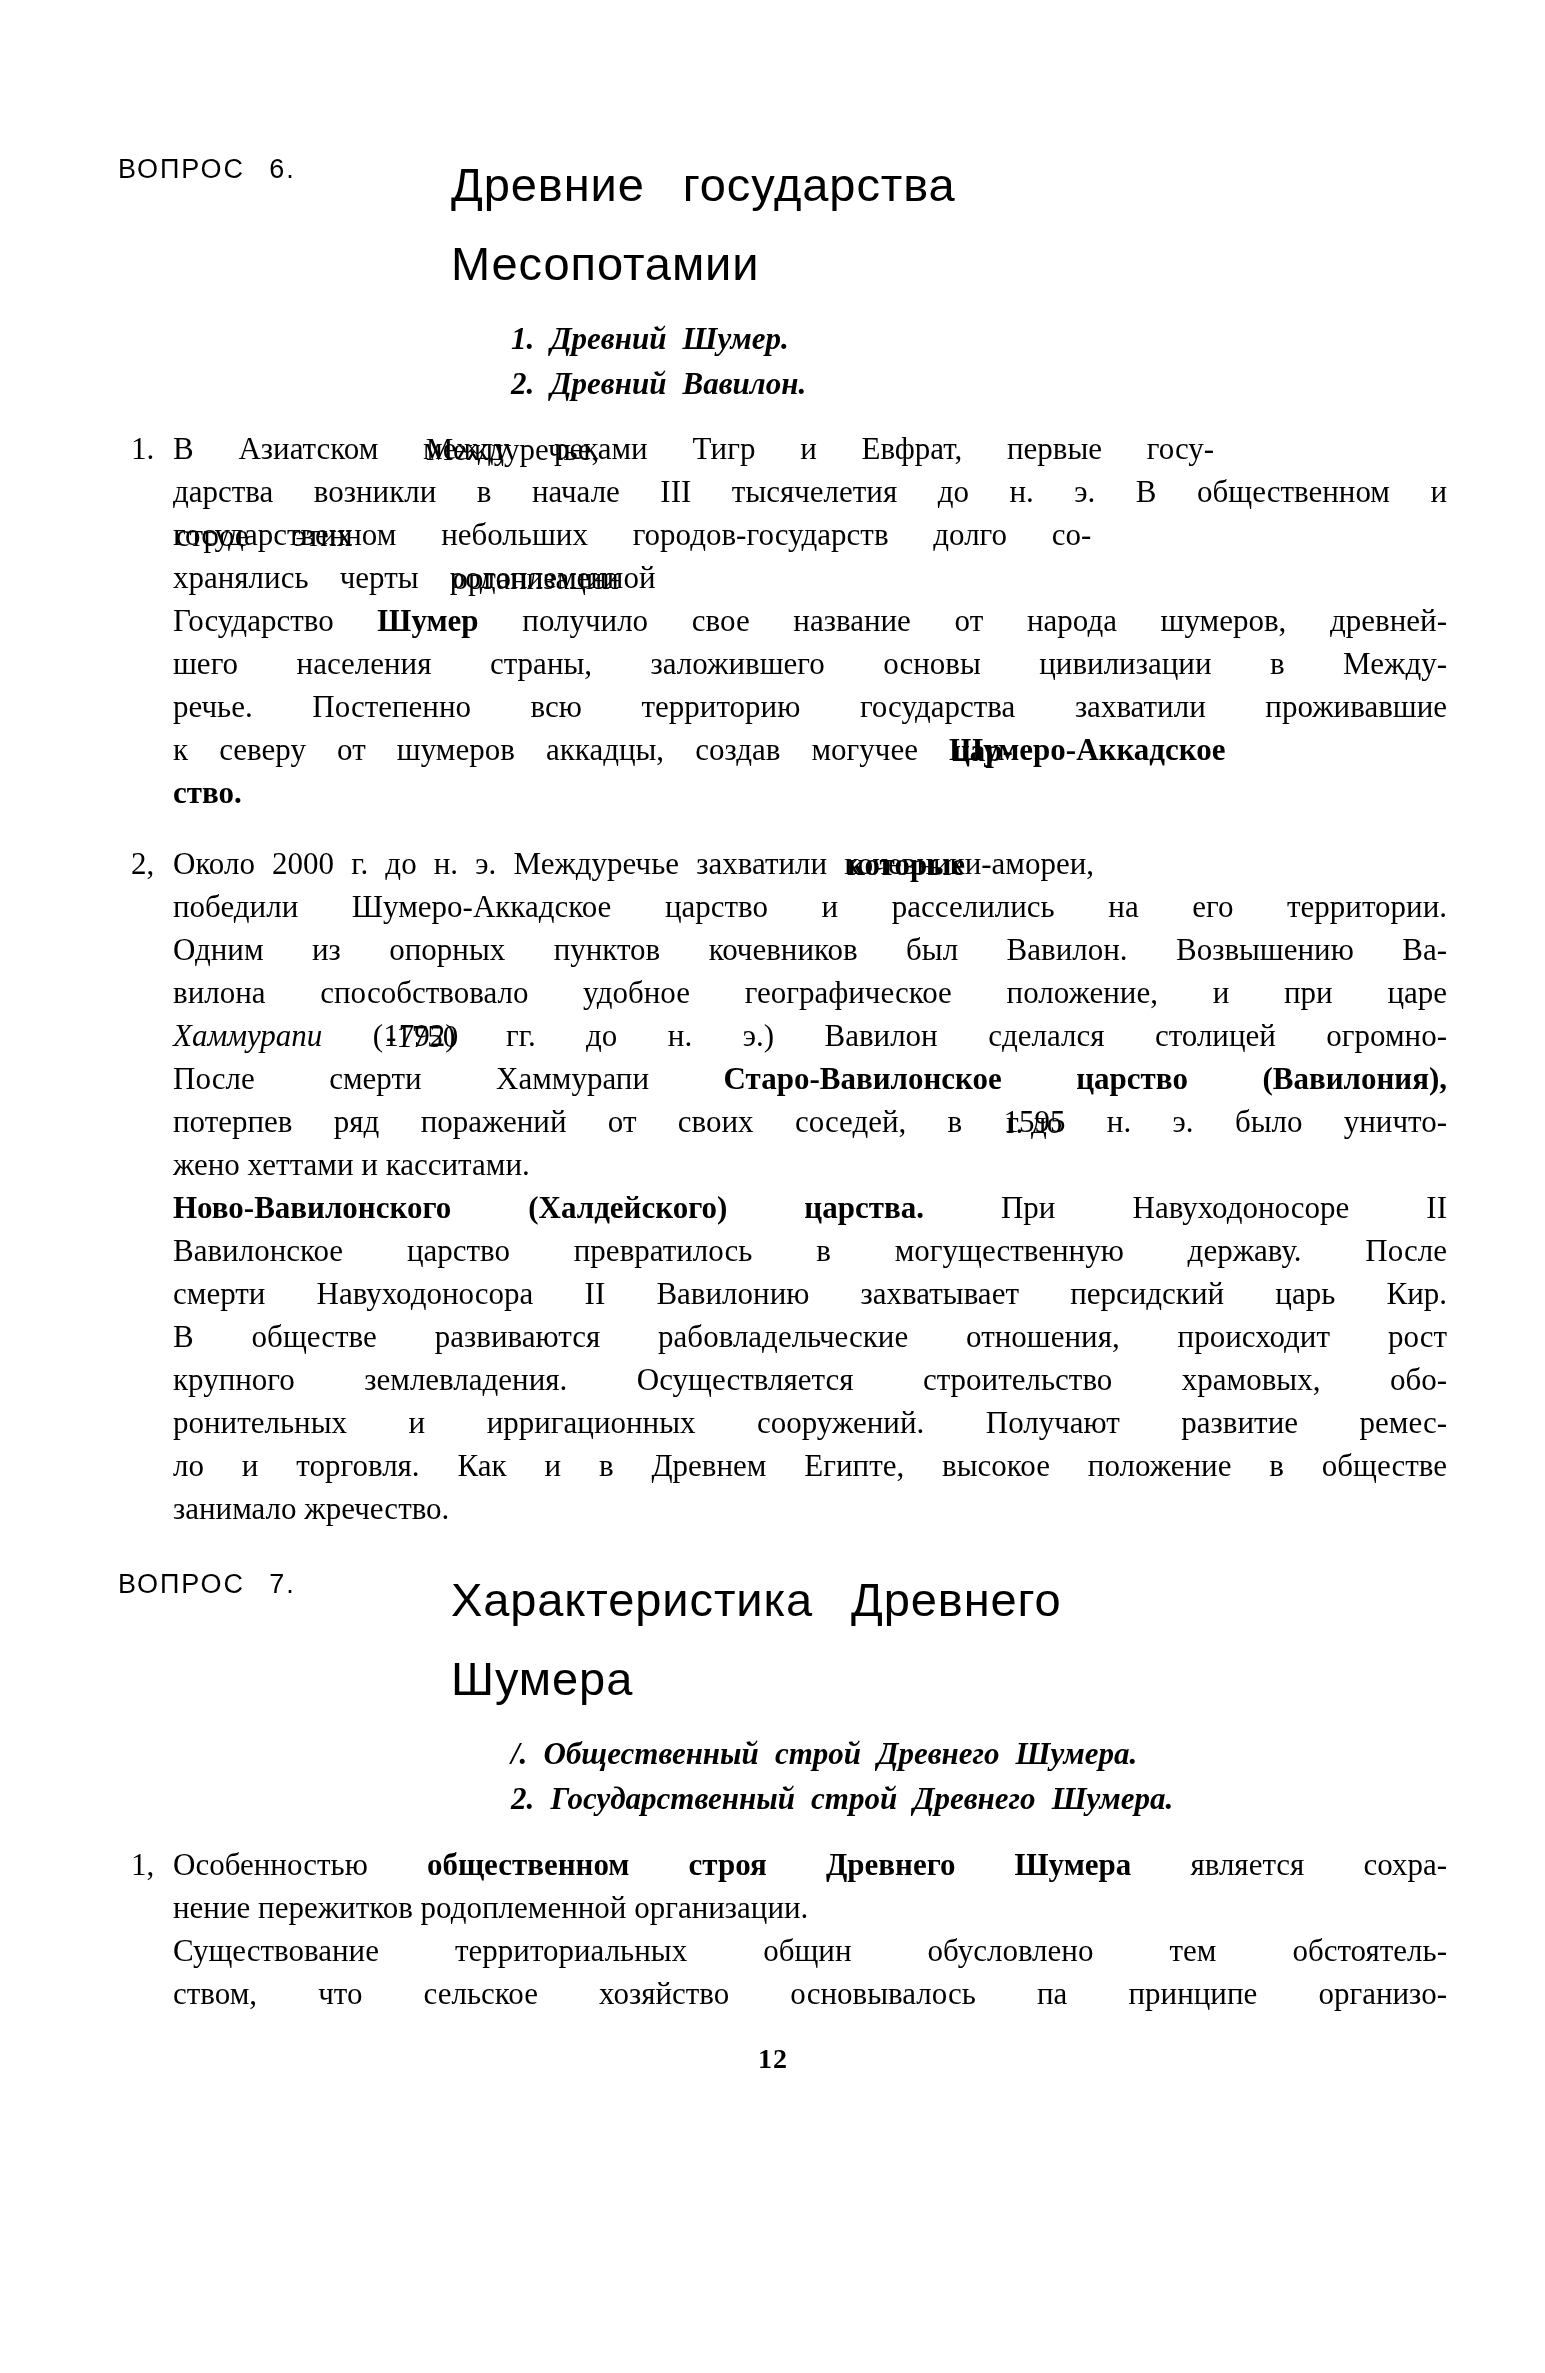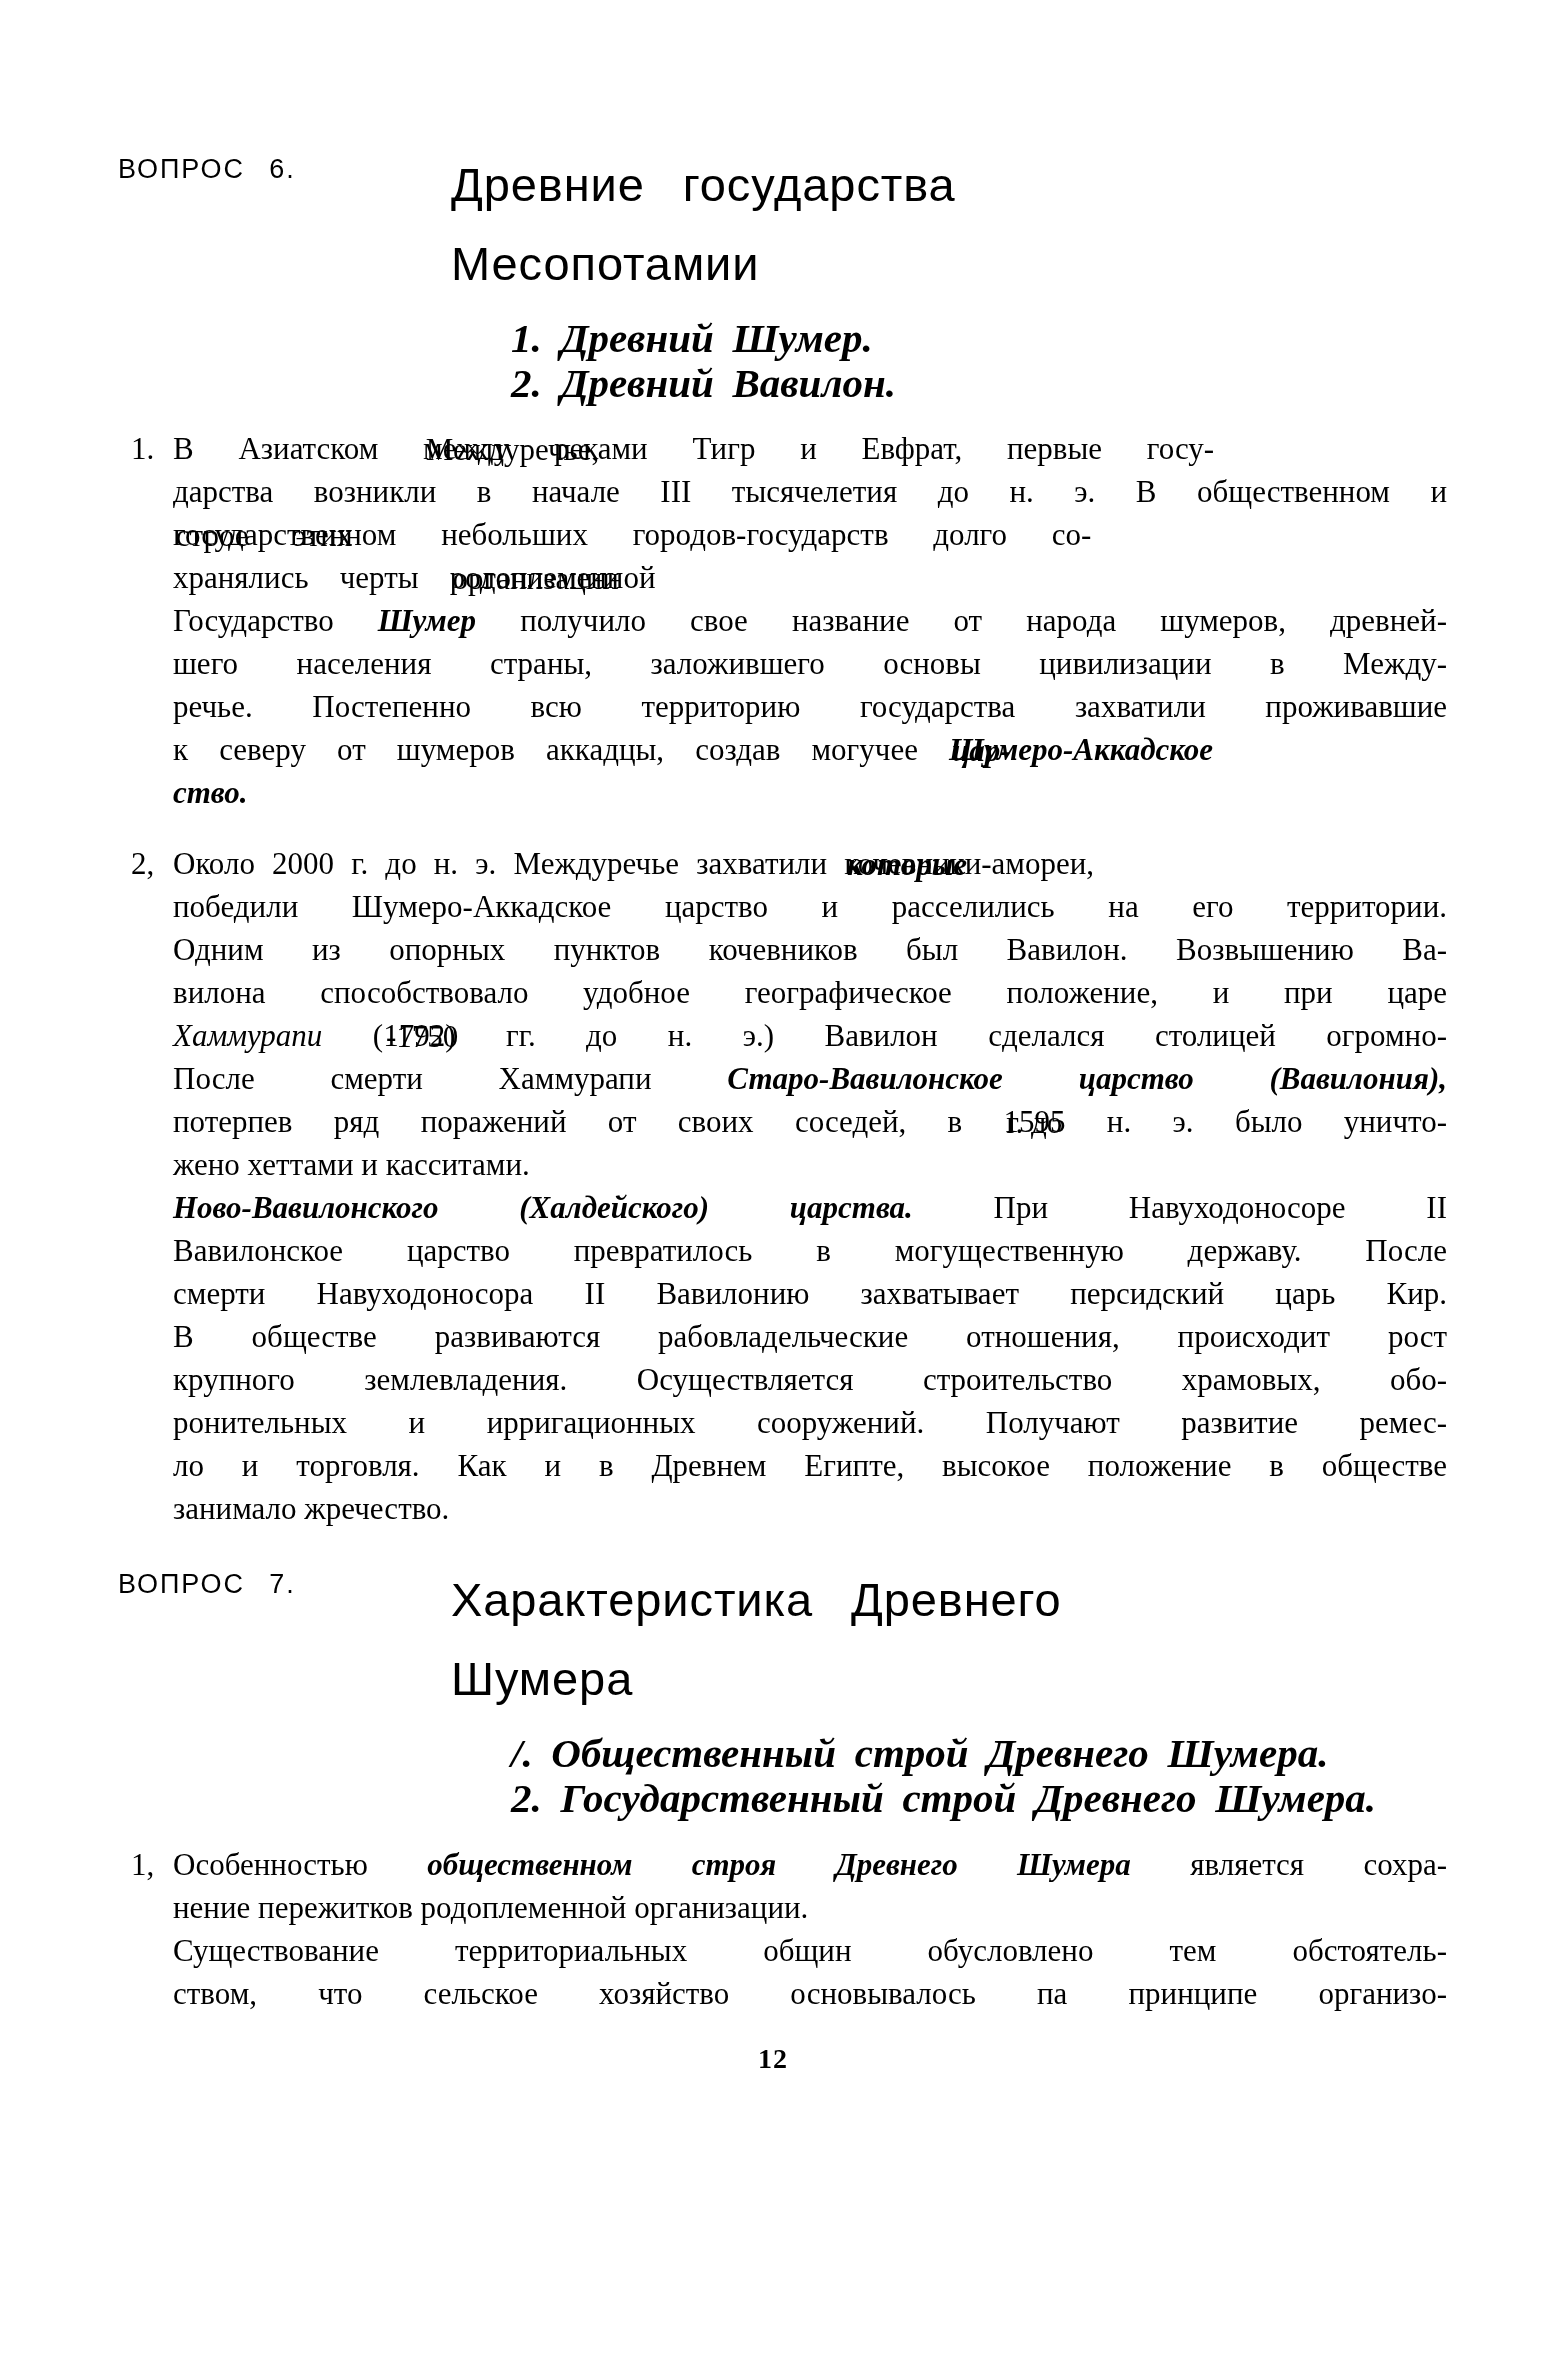--- a/index.html
+++ b/index.html
@@ -31,40 +31,40 @@
     font-size:47px;
     line-height:79px;
     letter-spacing:0.9px;
     word-spacing:24px;
   }
   #q6{padding-top:145px;}
   #q7{margin-top:30px;}
   
   .subs{
     margin:13px 0 0 511px;
-    font-size:41px;
+    font-size:31px;
     line-height:45px;
     font-weight:bold;
     font-style:italic;
     word-spacing:8.4px;
   }
   
   .item{
     display:flex;
     font-size:31px;
     line-height:43px;
   }
   .item .num{flex:0 0 42px;margin-left:131px;}
   .item .ibody{width:1274px;}
   #p1{margin-top:20.6px;}
   #p2{margin-top:28px;}
   #p3{margin-top:22.5px;}
   .line{text-align:justify;text-align-last:justify;}
   .line.short{text-align:left;text-align-last:left;}
-  .b{font-weight:bold;font-style:italic;}
+  .b{font-weight:bold;}
   .it{font-style:italic;}
   
   .op{position:relative;display:inline-block;white-space:nowrap;}
   .op .ov{position:absolute;left:2.8px;top:1.9px;white-space:nowrap;}
   .w40{word-spacing:37px;}
   .w25{word-spacing:23.4px;}
   .w22{word-spacing:20.6px;}
   .w10{word-spacing:9.4px;}
   
   .pagenum{

